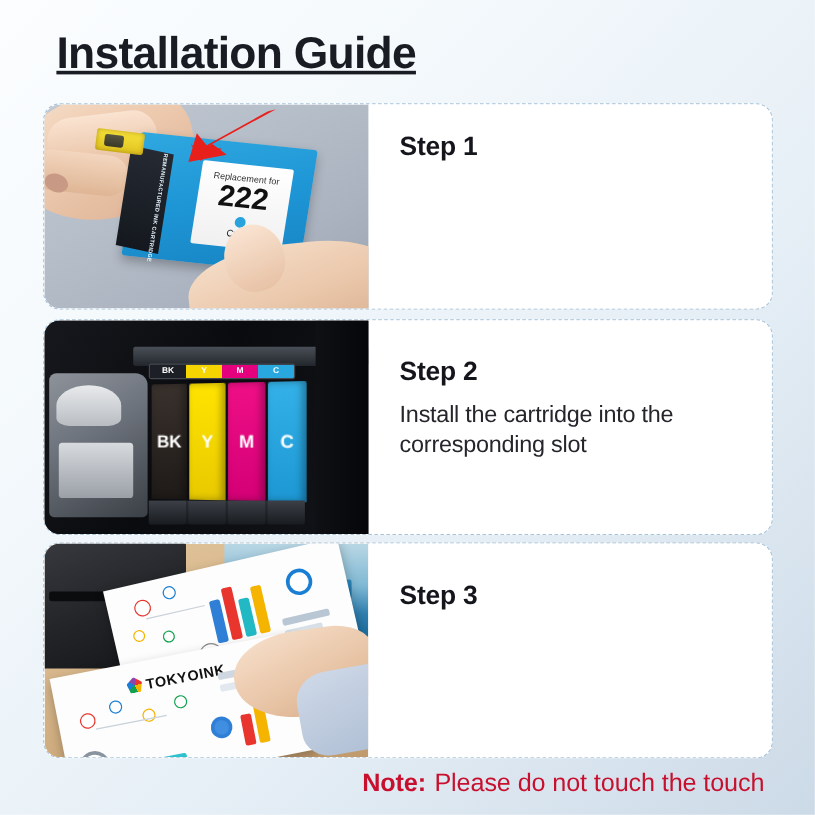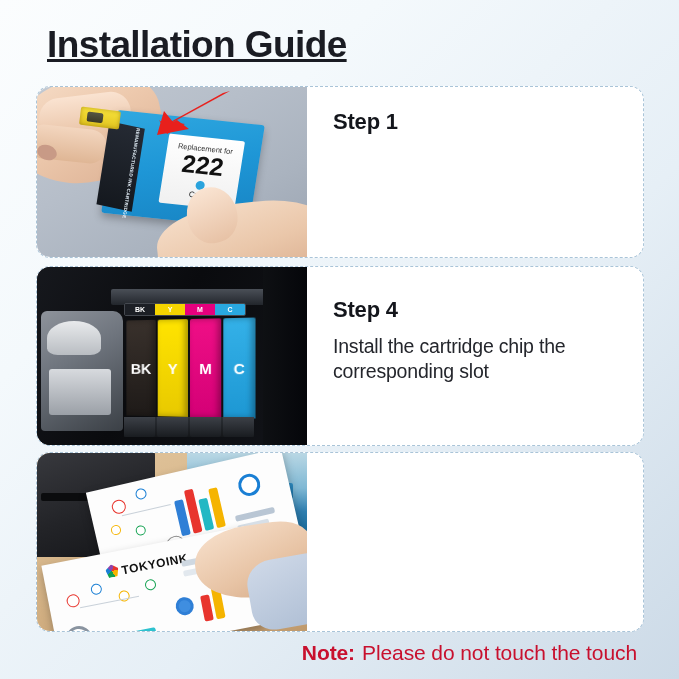--- a/index.html
+++ b/index.html
@@ -338,22 +338,22 @@
     <div class="slot-base">
       <i></i>
       <i></i>
       <i></i>
       <i></i>
     </div>
     <div class="right-dark"></div>
   </div>
 
   <div class="card-body">
-    <div class="step-title">Step 4</div>
-    <div class="step-desc">Install the cartridge chip the corresponding slot</div>
+    <div class="step-title">Step 2</div>
+    <div class="step-desc">Install the cartridge into the corresponding slot</div>
   </div>
 </div>
 
 <div class="card card-3">
   <div class="card-media ph3">
     <div class="desk"></div>
     <div class="wall"></div>
     <div class="printer"></div>
 
     <div class="sheet sheet-top">
@@ -389,16 +389,17 @@
       <span class="bar" style="left:162px;top:54px;width:9px;height:32px;background:#f5b400;"></span>
       <span class="bar" style="left:46px;top:82px;width:54px;height:7px;background:#2ec2cf;"></span>
       <span class="line" style="left:30px;top:48px;width:60px;"></span>
     </div>
 
     <div class="hand3"></div>
     <div class="sleeve"></div>
   </div>
 
   <div class="card-body">
+    <div class="step-title">Step 3</div>
   </div>
 </div>
 
 <div class="note"><b>Note</b><span class="note-sep">:</span><span class="note-text">Please do not touch the touch</span></div>
 
 </body></html>

